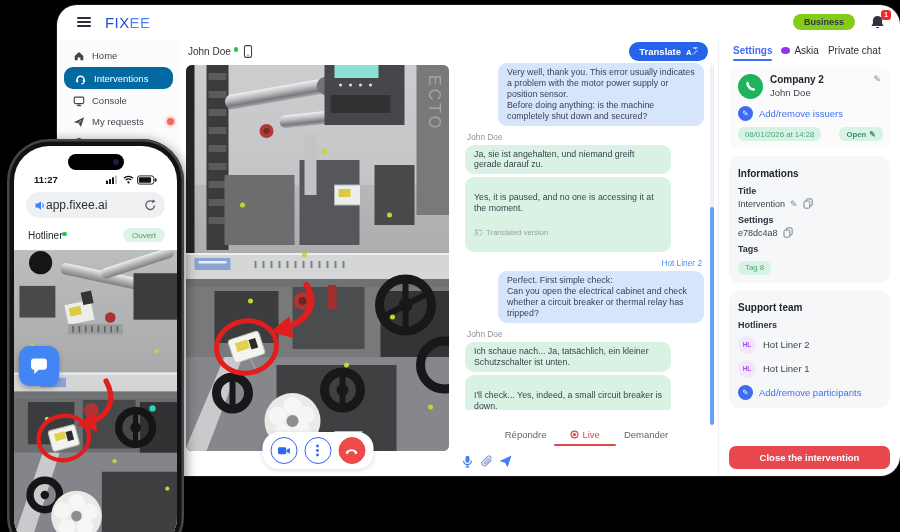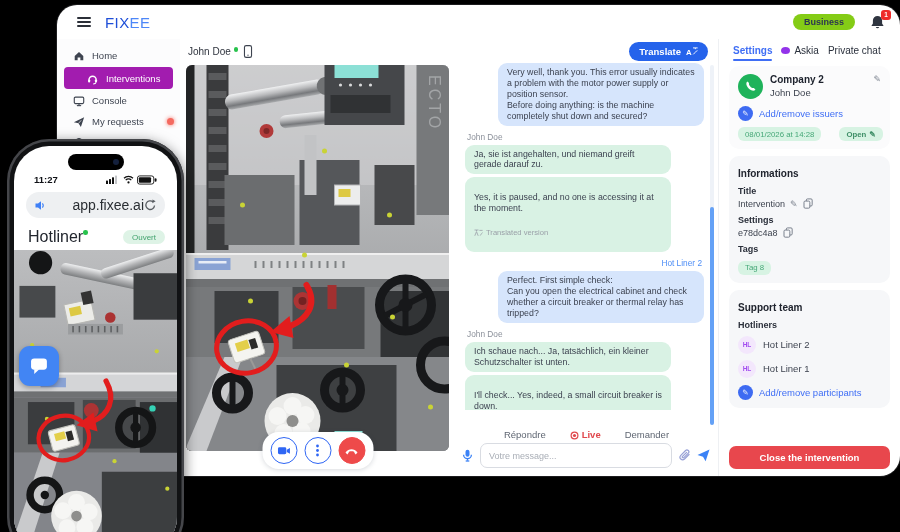--- a/index.html
+++ b/index.html
@@ -17,21 +17,21 @@
   .header-right{margin-left:auto;display:flex;align-items:center;gap:14px}
   .business-badge{background:#84cc16;color:#2c3650;font-size:9px;font-weight:bold;padding:3px 11px;border-radius:10px}
   .bell-wrap{position:relative;width:17px;height:17px}
   .bell-badge{position:absolute;top:-4px;right:-5px;background:#ee2b2b;color:#fff;font-size:6.5px;font-weight:bold;
     width:10px;height:10px;border-radius:3px;display:flex;align-items:center;justify-content:center}
 
   
   .sidebar{position:absolute;left:0;top:34px;bottom:0;width:123px;background:#fcfcfd;border-radius:0 0 0 20px;padding-top:6px;box-sizing:border-box}
   .side-item{display:flex;align-items:center;gap:7px;height:21px;padding:0 6px 0 16px;font-size:9.5px;color:#3e4450;cursor:pointer}
   .side-item svg{flex:0 0 auto}
-  .side-item.active{background:#a21caf;color:#fff;border-radius:4px;margin:1px 7px;padding-left:22px;height:22px}
+  .side-item.active{background:#0369a1;color:#fff;border-radius:9px;margin:1px 7px;padding-left:10px;height:22px}
   .req-dot{margin-left:auto;width:7px;height:7px;border-radius:50%;background:#f4695f;box-shadow:0 0 4px #f4695f}
 
   
   .video-col{position:absolute;left:123px;top:34px;bottom:0;width:275px}
   .video-header{display:flex;align-items:center;gap:5px;padding:6px 4px 4px 8px;font-size:10px;color:#2e333d}
   .presence{width:4.5px;height:4.5px;border-radius:50%;background:#27c24c;align-self:flex-start;margin:2px 0 0 -2px}
   .video-frame{position:absolute;left:6px;right:6px;top:26px;height:386px;border-radius:6px;overflow:hidden;background:#9b9da0}
   .video-frame svg{display:block;width:100%;height:100%}
   .controls-pill{position:absolute;left:50%;top:393px;transform:translateX(-50%);background:#fff;border-radius:16px;
     padding:5px 8px;display:flex;gap:7px;box-shadow:0 1px 5px rgba(40,50,70,.18)}
@@ -48,21 +48,21 @@
   .bubble{max-width:206px;padding:4px 9px;border-radius:9px;font-size:8.8px;line-height:1.24;color:#3c4250;white-space:pre-line;box-sizing:border-box}
   .bubble.blue{background:#d6e5fc;align-self:flex-end}
   .bubble.green{background:#d9f2e4}
   .msg-label{font-size:8.3px;color:#8b909a;margin:3px 2px 0}
   .msg-label.hl{color:#4d8df6;align-self:flex-end}
   .t-foot{display:flex;align-items:center;gap:3px;font-size:7.6px;color:#9aa0a8;margin-top:3px}
   .chat-track{position:absolute;right:4px;top:26px;bottom:70px;width:4px;background:#eef2f8;border-radius:2px}
   .chat-thumb{position:absolute;right:4px;top:168px;width:4px;height:218px;background:#64a1f6;border-radius:2px}
   .chat-tabs{position:absolute;left:0;right:0;bottom:36px;display:flex;justify-content:center;gap:24px;font-size:9.5px;color:#5f6672}
   .chat-tab{cursor:pointer}
-  .chat-tab.live{color:#e0474c;font-weight:bold;display:flex;align-items:flex-end;gap:3px;position:relative}
+  .chat-tab.live{color:#e0474c;font-weight:normal;display:flex;align-items:center;gap:3px;position:relative}
   .chat-tab.live::after{content:"";position:absolute;left:-16px;right:-16px;bottom:-6px;height:2.5px;background:#e0474c;border-radius:2px}
   .chat-input-row{position:absolute;left:6px;right:8px;bottom:8px;display:flex;align-items:center;gap:6px}
   .chat-input{flex:1;height:23px;border:1px solid #d9dce2;border-radius:7px;padding:0 8px;font-size:9px;color:#444;outline:none;background:#fff}
   .chat-input::placeholder{color:#a9aeb6}
 
   
   .right-panel{position:absolute;left:661px;top:34px;bottom:0;width:182px;border-left:1px solid #eef0f3;
     padding:4px 10px;box-sizing:border-box}
   .panel-tabs{display:flex;align-items:center;gap:9px;font-size:10px;color:#2a303c;margin:2px 4px 10px}
   .ptab{cursor:pointer;display:flex;align-items:center;gap:4px}
@@ -103,23 +103,23 @@
   .phone{position:absolute;left:7px;top:139px;width:177px;height:420px;background:#111214;border-radius:42px;
     padding:7px;box-sizing:border-box;box-shadow:inset 0 0 0 2.5px #45464a,0 4px 14px rgba(0,0,0,.6);z-index:9}
   .phone-screen{position:relative;width:100%;height:100%;background:#fff;border-radius:35px;overflow:hidden}
   .island{position:absolute;left:50%;top:8px;transform:translateX(-50%);width:56px;height:16px;background:#000;border-radius:9px}
   .island::after{content:"";position:absolute;right:5px;top:5px;width:6px;height:6px;border-radius:50%;background:#14203c}
   .status-row{position:absolute;left:0;right:0;top:28px;display:flex;align-items:center;padding:0 20px;justify-content:space-between}
   .p-time{font-size:9.5px;font-weight:bold;color:#0f1116}
   .status-icons{display:flex;align-items:center;gap:3.5px}
   .url-bar{position:absolute;left:12px;right:12px;top:46px;height:26px;background:#eef0f2;border-radius:13px;
     display:flex;align-items:center;padding:0 9px;box-sizing:border-box}
-  .url-text{flex:1;text-align:right;font-size:14px;color:#2a2e33}
+  .url-text{flex:1;text-align:left;font-size:12px;color:#2a2e33}
   .site-row{position:absolute;left:14px;right:12px;top:82px;display:flex;align-items:center}
-  .site-name{font-size:16px;color:#22262e;display:flex;gap:2px}
+  .site-name{font-size:10px;color:#22262e;display:flex;gap:2px}
   .ouvert-pill{margin-left:auto;background:#def3e6;color:#43a36f;font-size:8px;padding:2.5px 9px;border-radius:9px}
   .phone-video{position:absolute;left:0;right:0;top:104px;bottom:0;background:#9b9da0}
   .phone-video svg{display:block;width:100%;height:100%}
   .chat-fab{position:absolute;left:5px;top:200px;width:40px;height:40px;background:#4285f4;border-radius:11px;
     display:flex;align-items:center;justify-content:center;cursor:pointer;box-shadow:0 2px 5px rgba(0,0,0,.3)}
 </style>
 </head>
 <body>
 
 <div class="stage">
@@ -407,21 +407,20 @@
         <div class="chat-tab">Demander</div>
       </div>
 
       <div class="chat-input-row">
         <svg width="13" height="13" viewBox="0 0 13 13">
           <rect x="4.5" y="0.8" width="4" height="7" rx="2" fill="#3b82f6"></rect>
           <path d="M2.6,5.8 a3.9,3.9 0 0 0 7.8,0" stroke="#3b82f6" stroke-width="1.3" fill="none"></path>
           <line x1="6.5" y1="9.7" x2="6.5" y2="11.6" stroke="#3b82f6" stroke-width="1.3"></line>
           <line x1="4.7" y1="12" x2="8.3" y2="12" stroke="#3b82f6" stroke-width="1.3"></line>
         </svg>
-        <input class="chat-input" placeholder="Votre message..." style="">
         <svg width="13" height="13" viewBox="0 0 13 13">
           <path d="M11,5.5 L6.5,10 a2.6,2.6 0 0 1 -3.7,-3.7 L7.6,1.5 a1.9,1.9 0 0 1 2.7,2.7 L5.8,8.7 a0.9,0.9 0 0 1 -1.3,-1.3 L8.6,3.3" stroke="#97a0d6" stroke-width="1.2" fill="none" stroke-linecap="round"></path>
         </svg>
         <svg width="13" height="13" viewBox="0 0 13 13">
           <polygon points="0.5,6 12.5,0.5 8.6,12.2 6,7.8 0.5,6" fill="#3b82f6"></polygon>
         </svg>
       </div>
     </div>
 
     <div class="right-panel">

